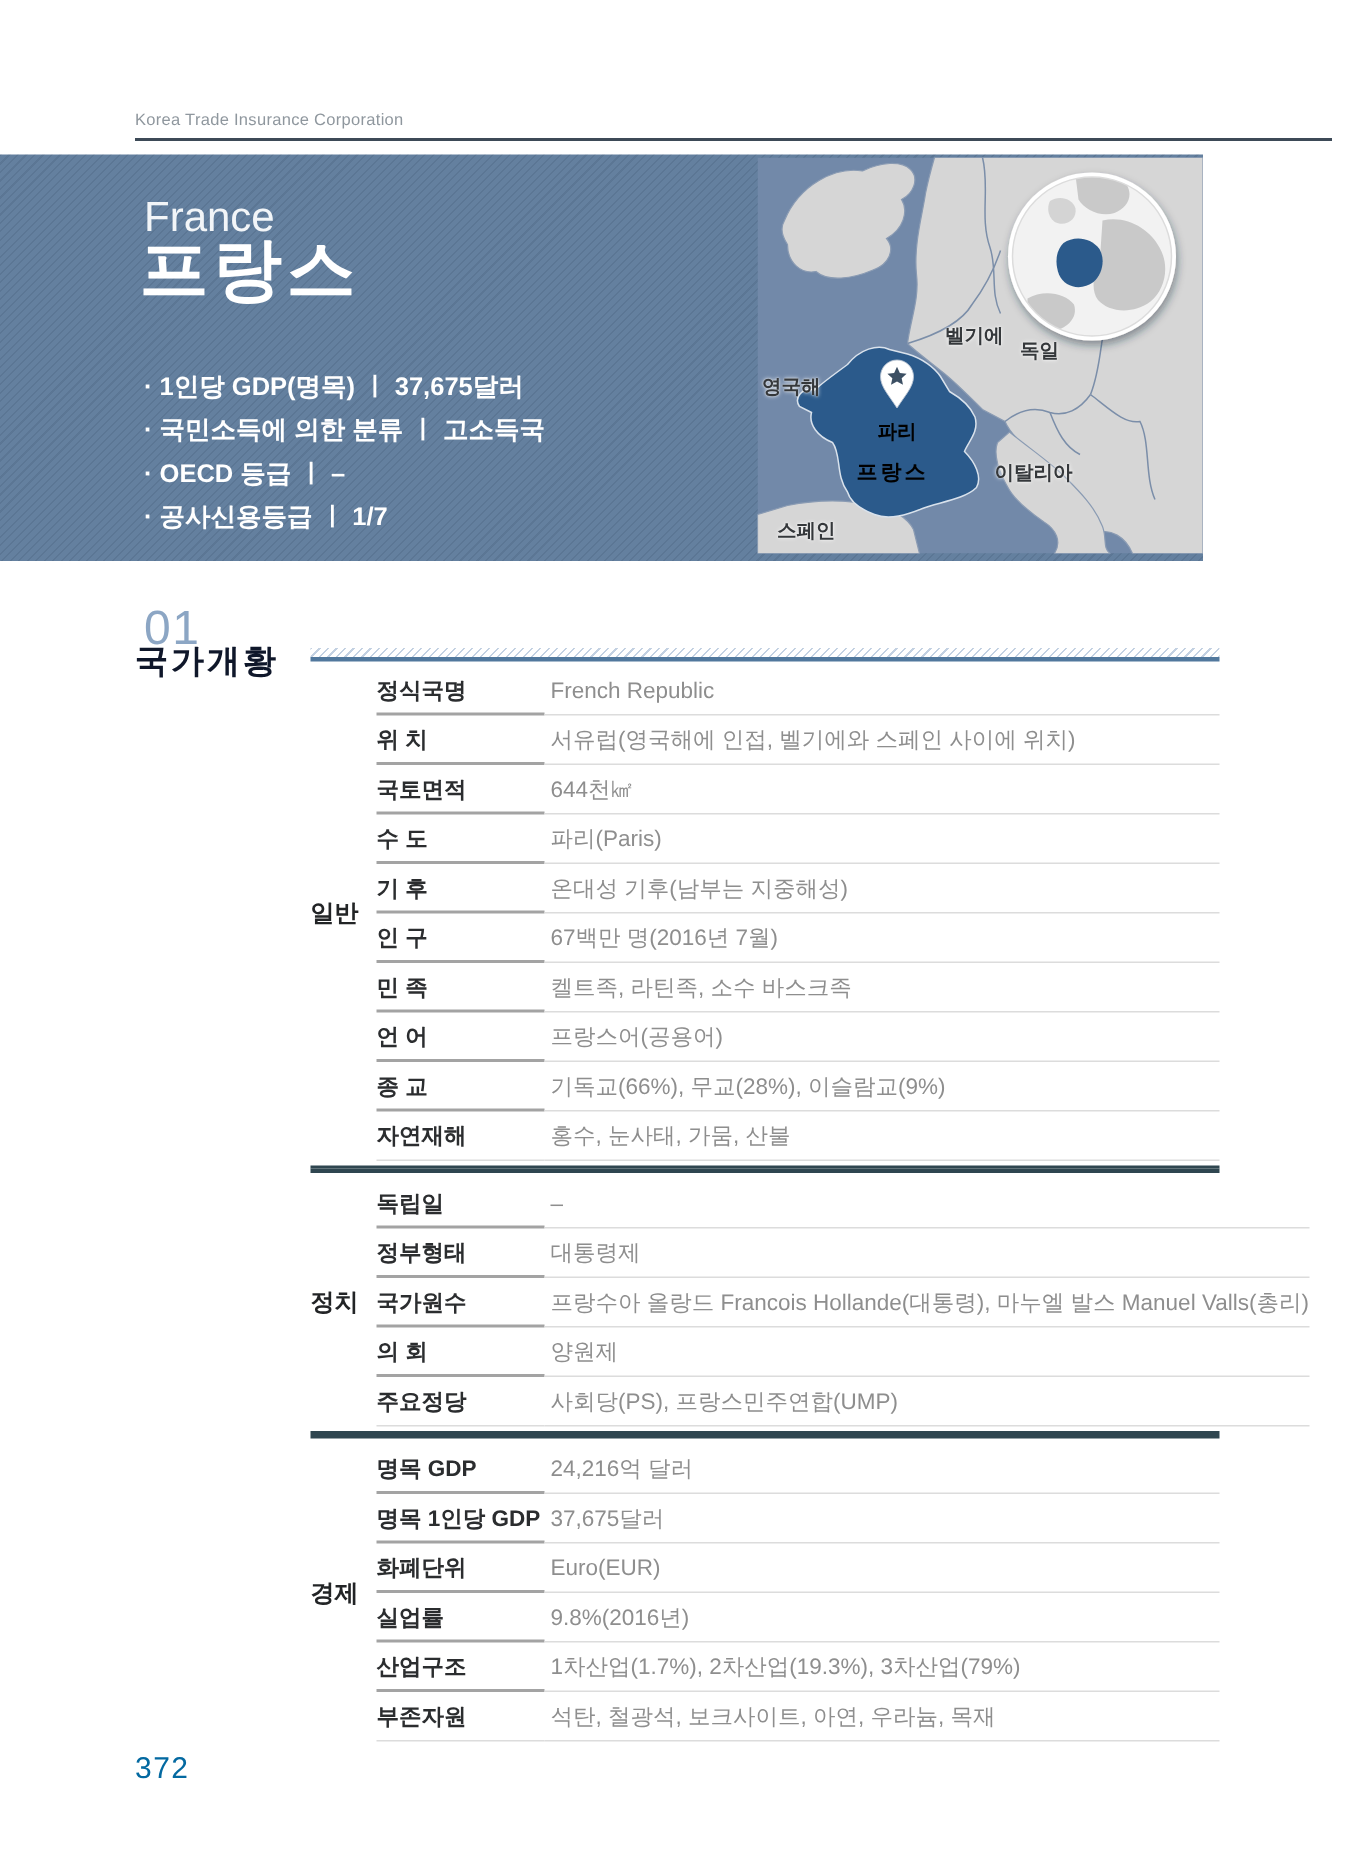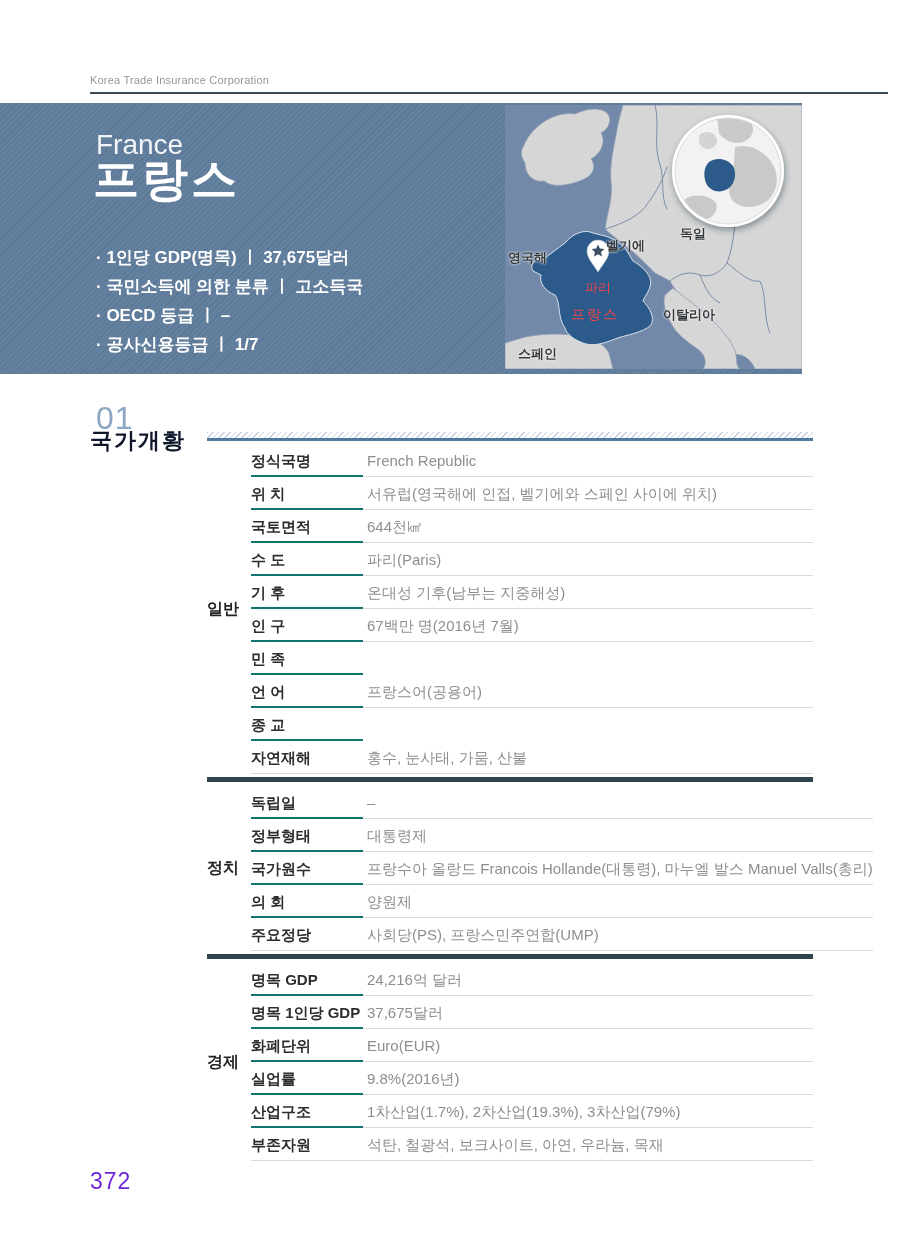--- a/index.html
+++ b/index.html
@@ -17,41 +17,41 @@
   .hero-en { position:absolute; left:96px; top:26px; font-size:28px; color:#f2f5f8; }
   .hero-ko { position:absolute; left:93px; top:46px; font-size:46px; font-weight:800; color:#ffffff; letter-spacing:3px; }
   .hero-stats { position:absolute; left:96px; top:140px; }
   .hero-stat { font-size:17px; font-weight:700; color:#ffffff; line-height:29px; white-space:nowrap; }
 
   
   .map { position:absolute; left:505px; top:105px; width:297px; height:264px; }
   .map svg { display:block; }
   .map-label { position:absolute; font-size:13px; font-weight:700; color:#35383b; white-space:nowrap;
                text-shadow:0 0 3px rgba(255,255,255,.9), 0 0 1px rgba(255,255,255,.9); }
-  .map-label.on-blue { color:#ef4444; text-shadow:none; font-weight:400; }
+  .map-label.on-blue { color:#000000; text-shadow:none; font-weight:700; }
   .map-label.big { font-size:14px; letter-spacing:2px; }
 
   
   .sec-num { position:absolute; left:96px; top:400px; font-size:32px; color:#8ca6c4; font-weight:400; letter-spacing:1px; }
   .sec-title { position:absolute; left:90px; top:426px; font-size:22px; font-weight:700; color:#0f172a; letter-spacing:2px; }
 
   
   .ctable { position:absolute; left:207px; top:432px; width:606px; }
   .thead-hatch { height:9px; background:repeating-linear-gradient(135deg, #c3d1e2 0 1px, #ffffff 1px 4px);
                  border-bottom:3px solid #51789d; margin-bottom:3px; }
   .tgroup { display:grid; grid-template-columns:44px 112px 1fr; grid-auto-rows:33px; }
   .gname { grid-column:1; align-self:center; font-size:16px; font-weight:700; color:#222426; }
   .lbl { grid-column:2; font-size:15px; font-weight:700; color:#2b2d2f; line-height:33px;
-         border-bottom:2px solid #0f766e; white-space:nowrap; overflow:visible; }
+         border-bottom:2px solid #a3a3a3; white-space:nowrap; overflow:visible; }
   .val { grid-column:3; font-size:15px; color:#8e8e8e; line-height:33px;
          border-bottom:1px solid #dcdcdc; padding-left:4px; white-space:nowrap; }
   .tgroup > .lbl:nth-last-child(2) { border-bottom:1px solid #dcdcdc; }
   .group-sep { height:5px; border-top:2px solid #2f4650; border-bottom:3px solid #2f4650; margin:3px 0 4px; }
 
-  .page-num { position:absolute; left:90px; top:1168px; font-size:23px; color:#6d28d9; letter-spacing:1px; }
+  .page-num { position:absolute; left:90px; top:1168px; font-size:20px; color:#0369a1; letter-spacing:1px; }
 </style>
 </head>
 <body>
 
 <div class="page">
 
   <div class="org">Korea Trade Insurance Corporation</div>
   <div class="org-rule"></div>
 
   <div class="hero">
@@ -110,21 +110,21 @@
           <path fill="#c9c9c9" d="M230,42 C246,38 262,48 268,60 C275,72 272,88 262,96 C250,105 234,103 227,95 C222,88 224,78 228,72 Z"></path>
           <path fill="#c9c9c9" d="M180,94 C190,88 205,90 211,98 C214,107 206,115 195,116 C185,117 177,108 180,100 Z"></path>
           <path fill="#d4d4d4" d="M195,29 C201,25 210,27 212,34 C213,40 208,45 201,44 C195,43 192,35 195,29 Z"></path>
           <path fill="#2B5A8B" d="M204,57 C211,52 222,53 228,61 C232,68 230,78 224,83 C216,89 205,87 201,78 C198,70 199,62 204,57 Z"></path>
         </g>
         <circle cx="223" cy="66" r="53" fill="none" stroke="#dcdcdc" stroke-width="1"></circle>
       </g>
     </svg>
 
     <span class="map-label" style="left:3px;  top:144px;">영국해</span>
-    <span class="map-label" style="left:101px;top:132px;">벨기에</span>
+    <span class="map-label" style="left:101px;top:110px;padding-left:24px;">벨기에</span>
     <span class="map-label" style="left:175px;top:120px;">독일</span>
     <span class="map-label on-blue" style="left:80px; top:174px;">파리</span>
     <span class="map-label on-blue big" style="left:66px; top:201px;">프랑스</span>
     <span class="map-label" style="left:158px;top:201px;">이탈리아</span>
     <span class="map-label" style="left:13px; top:240px;">스페인</span>
   </div>
 
   <div class="sec-num">01</div>
   <div class="sec-title">국가개황</div>
 
@@ -139,23 +139,25 @@
       <div class="val">서유럽(영국해에 인접, 벨기에와 스페인 사이에 위치)</div>
       <div class="lbl">국토면적</div>
       <div class="val">644천㎢</div>
       <div class="lbl">수 도</div>
       <div class="val">파리(Paris)</div>
       <div class="lbl">기 후</div>
       <div class="val">온대성 기후(남부는 지중해성)</div>
       <div class="lbl">인 구</div>
       <div class="val">67백만 명(2016년 7월)</div>
       <div class="lbl">민 족</div>
+      <div class="val">켈트족, 라틴족, 소수 바스크족</div>
       <div class="lbl">언 어</div>
       <div class="val">프랑스어(공용어)</div>
       <div class="lbl">종 교</div>
+      <div class="val">기독교(66%), 무교(28%), 이슬람교(9%)</div>
       <div class="lbl">자연재해</div>
       <div class="val">홍수, 눈사태, 가뭄, 산불</div>
     </div>
 
     <div class="group-sep"></div>
 
     <div class="tgroup">
       <div class="gname" style="grid-row:1 / span 5">정치</div>
       <div class="lbl">독립일</div>
       <div class="val">–</div>

